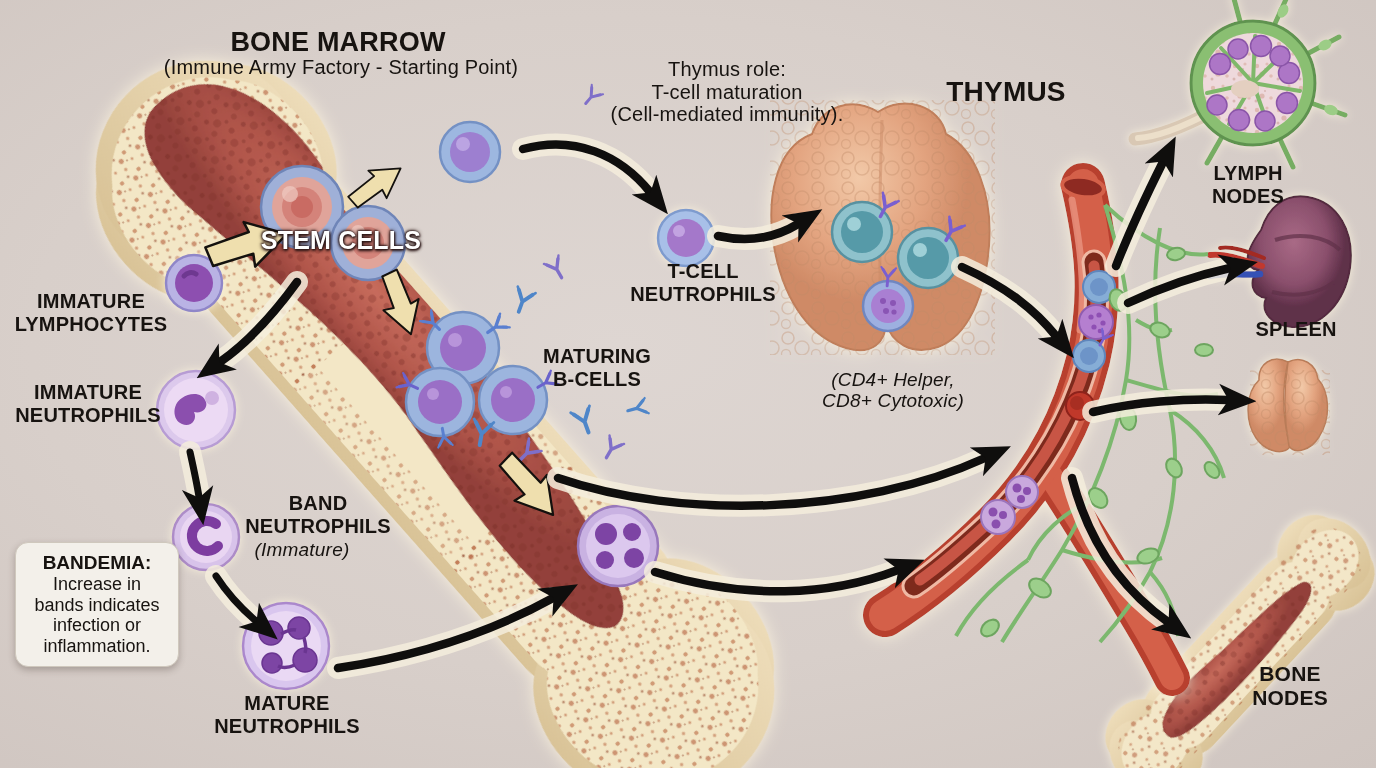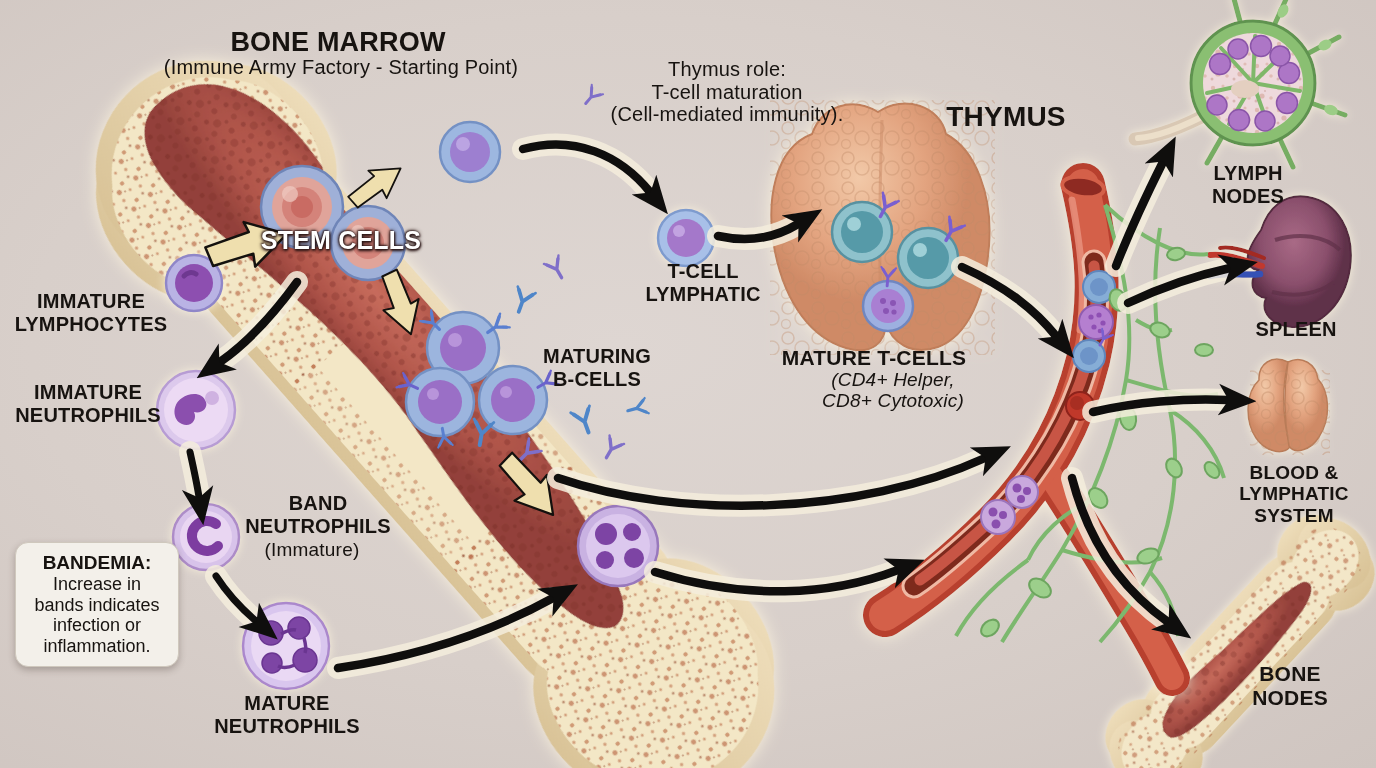--- a/index.html
+++ b/index.html
@@ -465,54 +465,50 @@
   </g>
 </g>
 </svg>
 
 <div class="lbl t27" style="left:338px;top:27px;">BONE MARROW</div>
 <div class="lbl t20 reg" style="left:341px;top:56px;">(Immune Army Factory - Starting Point)</div>
 
 <div class="lbl t20 reg" style="left:727px;top:58px;">Thymus role:
 T-cell maturation
 (Cell-mediated immunity).</div>
-<div class="lbl" style="left:1006px;top:76px;font-size:28px;margin-top:25px;">THYMUS</div>
+<div class="lbl" style="left:1006px;top:76px;font-size:28px;">THYMUS</div>
 
 <div class="lbl stem" style="left:341px;top:226px;">STEM CELLS</div>
 
 <div class="lbl t20" style="left:91px;top:290px;">IMMATURE
 LYMPHOCYTES</div>
 <div class="lbl t20" style="left:88px;top:381px;">IMMATURE
 NEUTROPHILS</div>
 
 <div class="notebox">
   <div class="nt">BANDEMIA:</div>
   <div class="nb">Increase in
 bands indicates
 infection or
 inflammation.</div>
 </div>
 
 <div class="lbl t20" style="left:318px;top:492px;">BAND
 NEUTROPHILS</div>
-<div class="lbl t19 reg" style="left:312px;top:539px;">(Immature)</div>
+<div class="lbl t19 reg" style="left:302px;top:539px;font-style:italic;">(Immature)</div>
 
 <div class="lbl t20" style="left:287px;top:692px;">MATURE
 NEUTROPHILS</div>
 
 <div class="lbl t20" style="left:597px;top:345px;">MATURING
 B-CELLS</div>
 <div class="lbl t20" style="left:703px;top:260px;">T-CELL
-LYMPHATIC</div>
-
-<div class="lbl t21" style="left:874px;top:346px;">MATURE T-CELLS</div>
+NEUTROPHILS</div>
+
 <div class="lbl t19 reg" style="left:893px;top:369px;font-style:italic;">(CD4+ Helper,
 CD8+ Cytotoxic)</div>
 
 <div class="lbl t20" style="left:1248px;top:162px;">LYMPH NODES</div>
 <div class="lbl t20" style="left:1296px;top:318px;">SPLEEN</div>
-<div class="lbl t19" style="left:1294px;top:462px;">BLOOD &amp;
-LYMPHATIC
-SYSTEM</div>
 <div class="lbl t21" style="left:1290px;top:662px;">BONE
 NODES</div>
 
 </div>
 
 </body></html>

